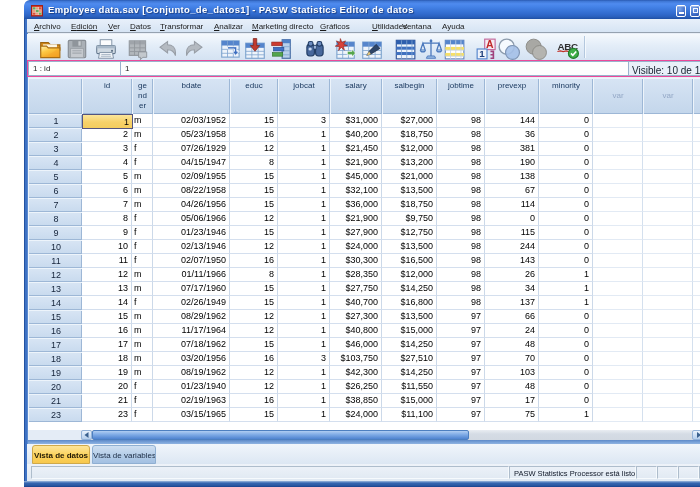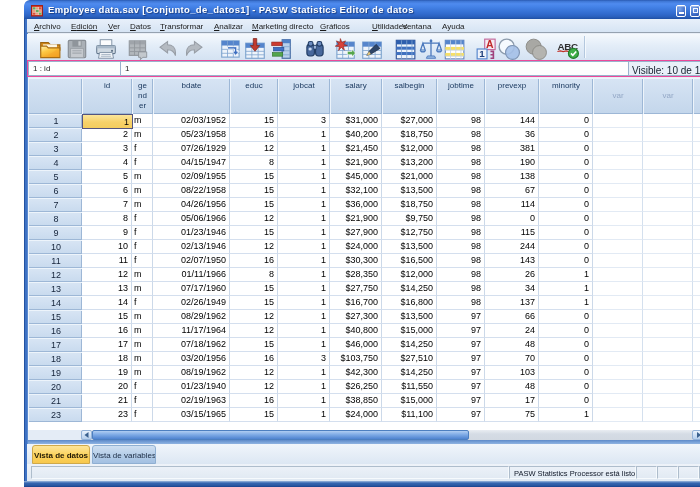--- a/index.html
+++ b/index.html
@@ -544,21 +544,21 @@
             <td class="d v"></td>
             <td class="d v"></td>
 </tr>
 <tr>
 <td class="rh">14</td>
 <td class="d">14</td>
 <td class="d g">f</td>
 <td class="d">02/26/1949</td>
 <td class="d">15</td>
 <td class="d">1</td>
-<td class="d">$16,700</td>
+<td class="d">$40,700</td>
 <td class="d">$16,800</td>
 <td class="d">98</td>
 <td class="d">137</td>
 <td class="d">1</td>
 <td class="d v"></td>
             <td class="d v"></td>
             <td class="d v"></td>
 </tr>
 <tr>
 <td class="rh">15</td>

